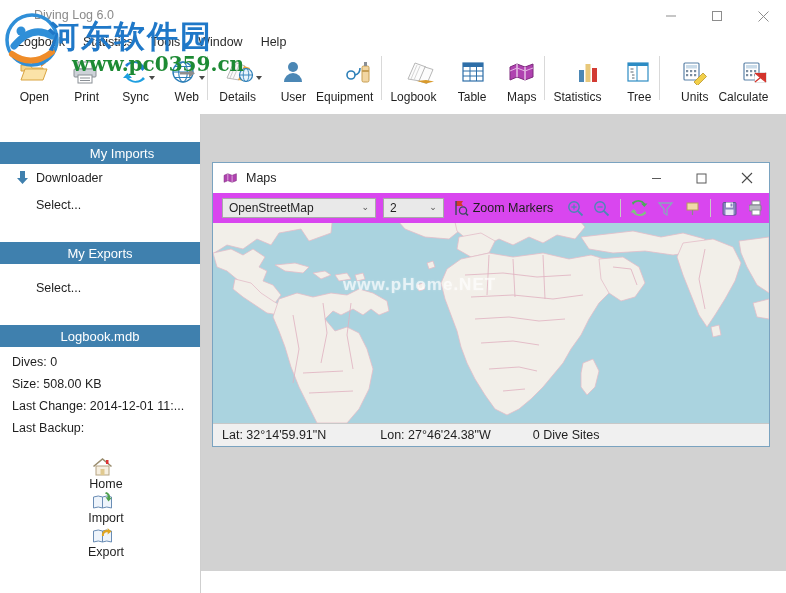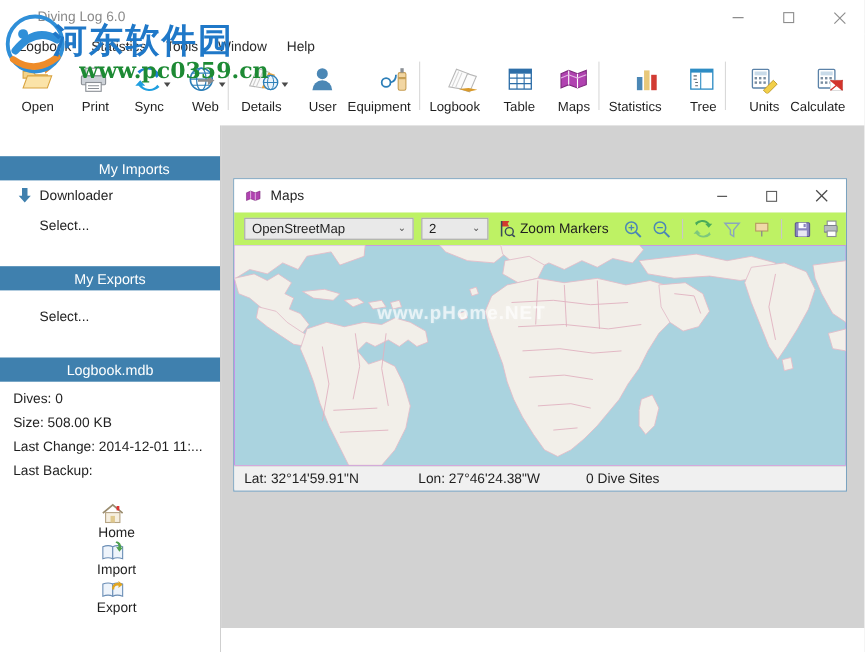--- a/index.html
+++ b/index.html
@@ -48,32 +48,32 @@
   .statusbar-main{position:absolute;left:201px;top:571px;width:585px;height:22px;background:#ffffff;}
 
   
   .child{position:absolute;left:212px;top:162px;width:558px;height:285px;background:#f0f0f0;border:1px solid #7aa3c0;box-sizing:border-box;box-shadow:0 0 0 0 rgba(0,0,0,0);}
   .child-title{position:relative;height:30px;background:#ffffff;display:flex;align-items:center;}
   .child-title .cico{margin-left:9px;width:16px;height:16px;display:flex;align-items:center;justify-content:center;}
   .child-title .ctext{margin-left:8px;font-size:12.5px;color:#1f1f1f;}
   .child-btns{position:absolute;right:0;top:0;height:30px;display:flex;}
   .cbtn{width:45px;height:30px;display:flex;align-items:center;justify-content:center;color:#5a5a5a;}
 
-  .child-toolbar{height:30px;background:#bef264;display:flex;align-items:center;padding-left:9px;box-sizing:border-box;overflow:hidden;}
+  .child-toolbar{height:30px;background:#d946ef;display:flex;align-items:center;padding-left:9px;box-sizing:border-box;overflow:hidden;}
   .combo{height:20px;background:#e9e9e9;border:1px solid #a9a9a9;box-sizing:border-box;display:flex;align-items:center;position:relative;font-size:12px;color:#1f1f1f;padding-left:6px;}
   .combo .cv{white-space:nowrap;overflow:hidden;}
   .combo .carrow{position:absolute;right:6px;top:3px;font-size:9px;color:#555;}
   .combo.wide{width:158px;margin-right:7px;}
   .combo.narrow{width:62px;margin-right:9px;}
   .zm{display:flex;align-items:center;font-size:12.5px;color:#1f1f1f;margin-right:9px;white-space:nowrap;}
   .zm .zmi{width:16px;height:16px;margin-right:4px;display:flex;align-items:center;justify-content:center;}
   .tbtn{width:23px;height:22px;display:flex;align-items:center;justify-content:center;margin:0 2px;}
   .vsep{width:1px;height:18px;background:#c8c8c8;margin:0 5px;}
 
-  .map{position:relative;height:200px;background:#d946ef;overflow:hidden;}
+  .map{position:relative;height:200px;background:#ec4899;overflow:hidden;}
   .map svg{position:absolute;left:0;top:0;display:block;}
   .map-wm{position:absolute;left:130px;top:52px;font-size:17px;font-weight:bold;color:#ffffff;opacity:.72;letter-spacing:1px;white-space:nowrap;text-shadow:0 0 2px rgba(255,255,255,.5);}
   .attrib{position:absolute;left:6px;bottom:3px;font-size:9.5px;color:#3b3b5c;white-space:nowrap;}
   .child-status{height:22px;background:#f0f0f0;border-top:1px solid #c8c8c8;display:flex;align-items:center;font-size:12.5px;color:#1f1f1f;box-sizing:border-box;}
   .child-status .s1{margin-left:9px;}
   .child-status .s2{margin-left:54px;}
   .child-status .s3{margin-left:42px;}
 
   
   .wm{position:absolute;pointer-events:none;}

